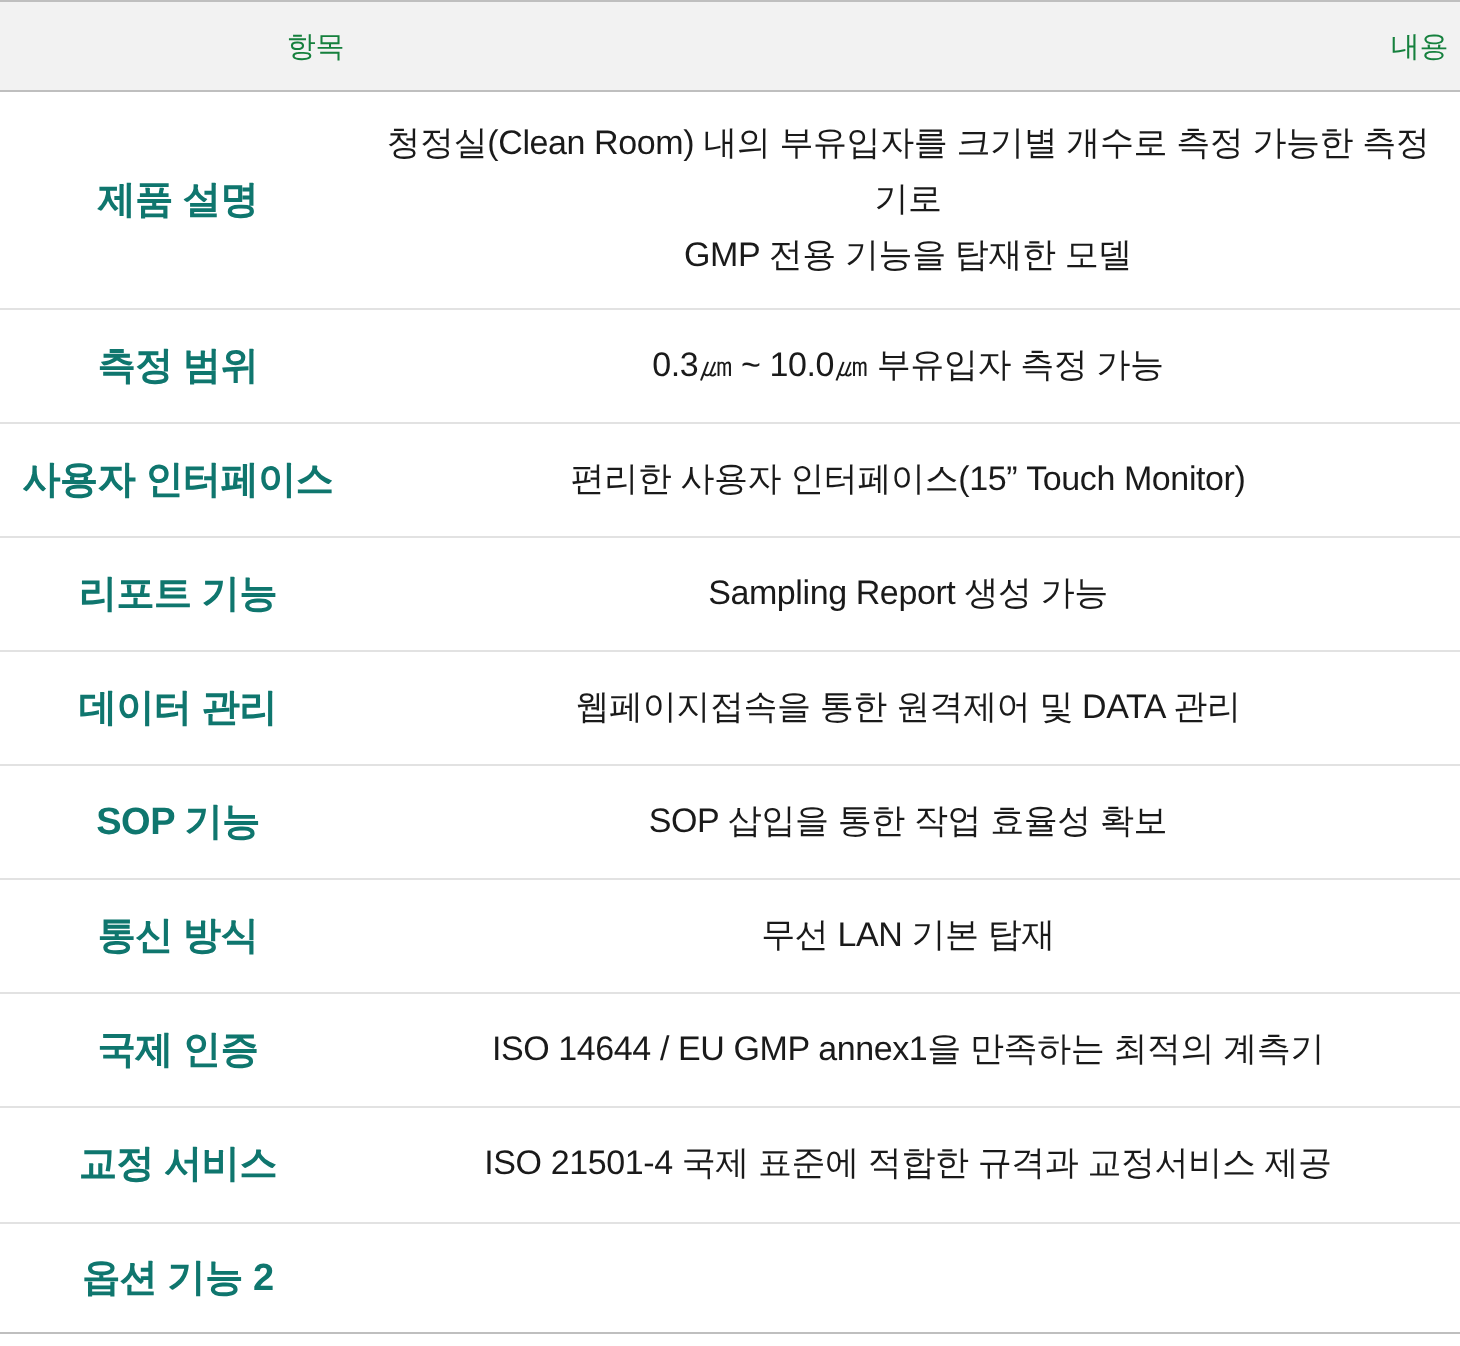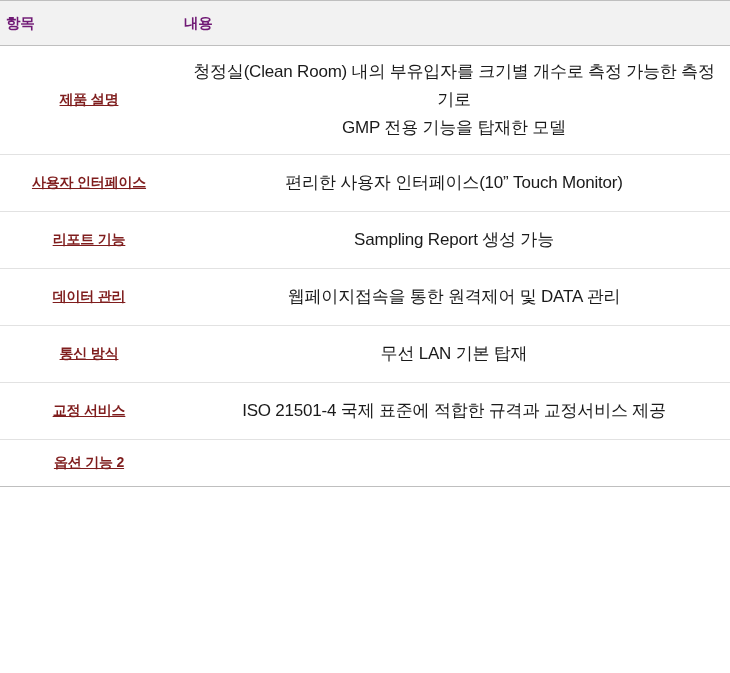--- a/index.html
+++ b/index.html
@@ -18,43 +18,42 @@
     width: 730px;
     border-collapse: collapse;
     table-layout: fixed;
   }
   .spec-table col.col-item { width: 178px; }
   .spec-table col.col-content { width: 552px; }
 
   .spec-table thead th {
     background: #f2f2f2;
     font-size: 14.5px;
-    font-weight: bold;
-    color: #701a75;
+    font-weight: normal;
+    color: #15803d;
     padding: 13px 6px 12px 6px;
     border-top: 1px solid #bfbfbf;
     border-bottom: 1px solid #bfbfbf;
-    text-align: left;
+    text-align: right;
     letter-spacing: -0.2px;
   }
   .spec-table tbody td {
     border-bottom: 1px solid #e2e2e2;
     text-align: center;
     vertical-align: middle;
     letter-spacing: -0.2px;
   }
   .spec-table tbody tr:last-child td {
     border-bottom: 1px solid #bfbfbf;
   }
   td.item-cell {
-    font-size: 14px;
+    font-size: 19px;
     font-weight: bold;
-    color: #7f1d1d;
+    color: #0f766e;
     padding: 14px 4px;
-    text-decoration: underline;
   }
   td.content-cell {
     font-size: 17px;
     font-weight: normal;
     color: #1a1a1a;
     padding: 14px 10px;
     line-height: 1.65;
   }
   td.content-cell .line {
     display: block;
@@ -79,41 +78,59 @@
   </thead>
   <tbody>
     <tr>
       <td class="item-cell">제품 설명</td>
       <td class="content-cell tall">
         <span class="line">청정실(Clean Room) 내의 부유입자를 크기별 개수로 측정 가능한 측정기로</span>
         <span class="line">GMP 전용 기능을 탑재한 모델</span>
       </td>
     </tr>
     <tr>
+      <td class="item-cell">측정 범위</td>
+      <td class="content-cell">
+        <span class="line">0.3㎛ ~ 10.0㎛ 부유입자 측정 가능</span>
+      </td>
+    </tr>
+    <tr>
       <td class="item-cell">사용자 인터페이스</td>
       <td class="content-cell">
-        <span class="line">편리한 사용자 인터페이스(10” Touch Monitor)</span>
+        <span class="line">편리한 사용자 인터페이스(15” Touch Monitor)</span>
       </td>
     </tr>
     <tr>
       <td class="item-cell">리포트 기능</td>
       <td class="content-cell">
         <span class="line">Sampling Report 생성 가능</span>
       </td>
     </tr>
     <tr>
       <td class="item-cell">데이터 관리</td>
       <td class="content-cell">
         <span class="line">웹페이지접속을 통한 원격제어 및 DATA 관리</span>
       </td>
     </tr>
     <tr>
+      <td class="item-cell">SOP 기능</td>
+      <td class="content-cell">
+        <span class="line">SOP 삽입을 통한 작업 효율성 확보</span>
+      </td>
+    </tr>
+    <tr>
       <td class="item-cell">통신 방식</td>
       <td class="content-cell">
         <span class="line">무선 LAN 기본 탑재</span>
+      </td>
+    </tr>
+    <tr>
+      <td class="item-cell">국제 인증</td>
+      <td class="content-cell">
+        <span class="line">ISO 14644 / EU GMP annex1을 만족하는 최적의 계측기</span>
       </td>
     </tr>
     <tr>
       <td class="item-cell">교정 서비스</td>
       <td class="content-cell">
         <span class="line">ISO 21501-4 국제 표준에 적합한 규격과 교정서비스 제공</span>
       </td>
     </tr>
     <tr>
       <td class="item-cell">옵션 기능 2</td>

